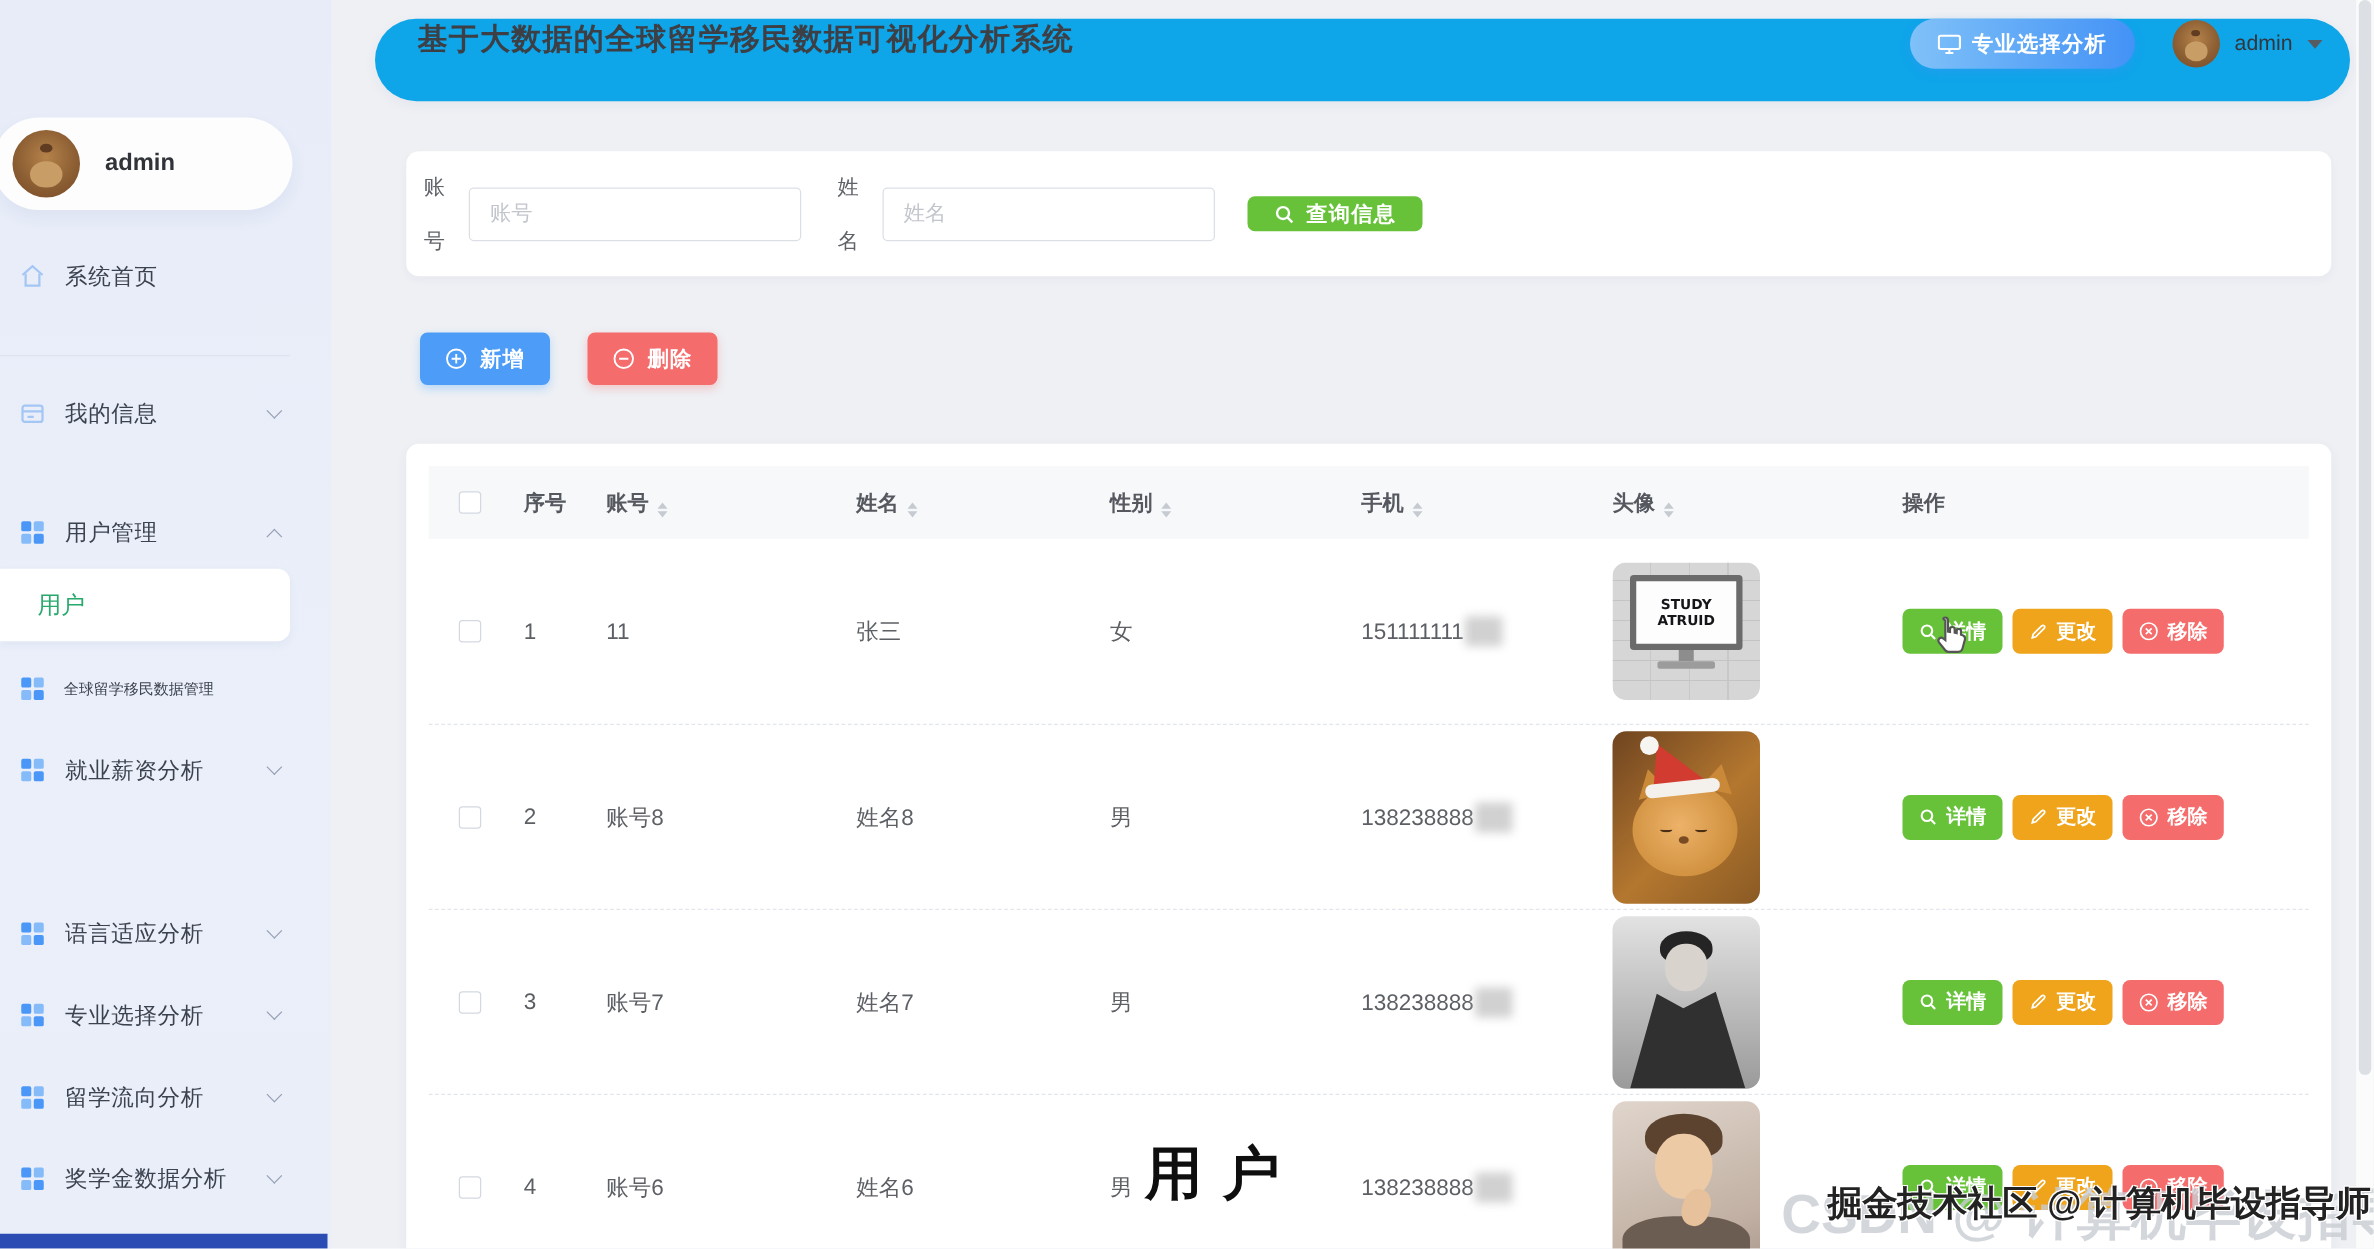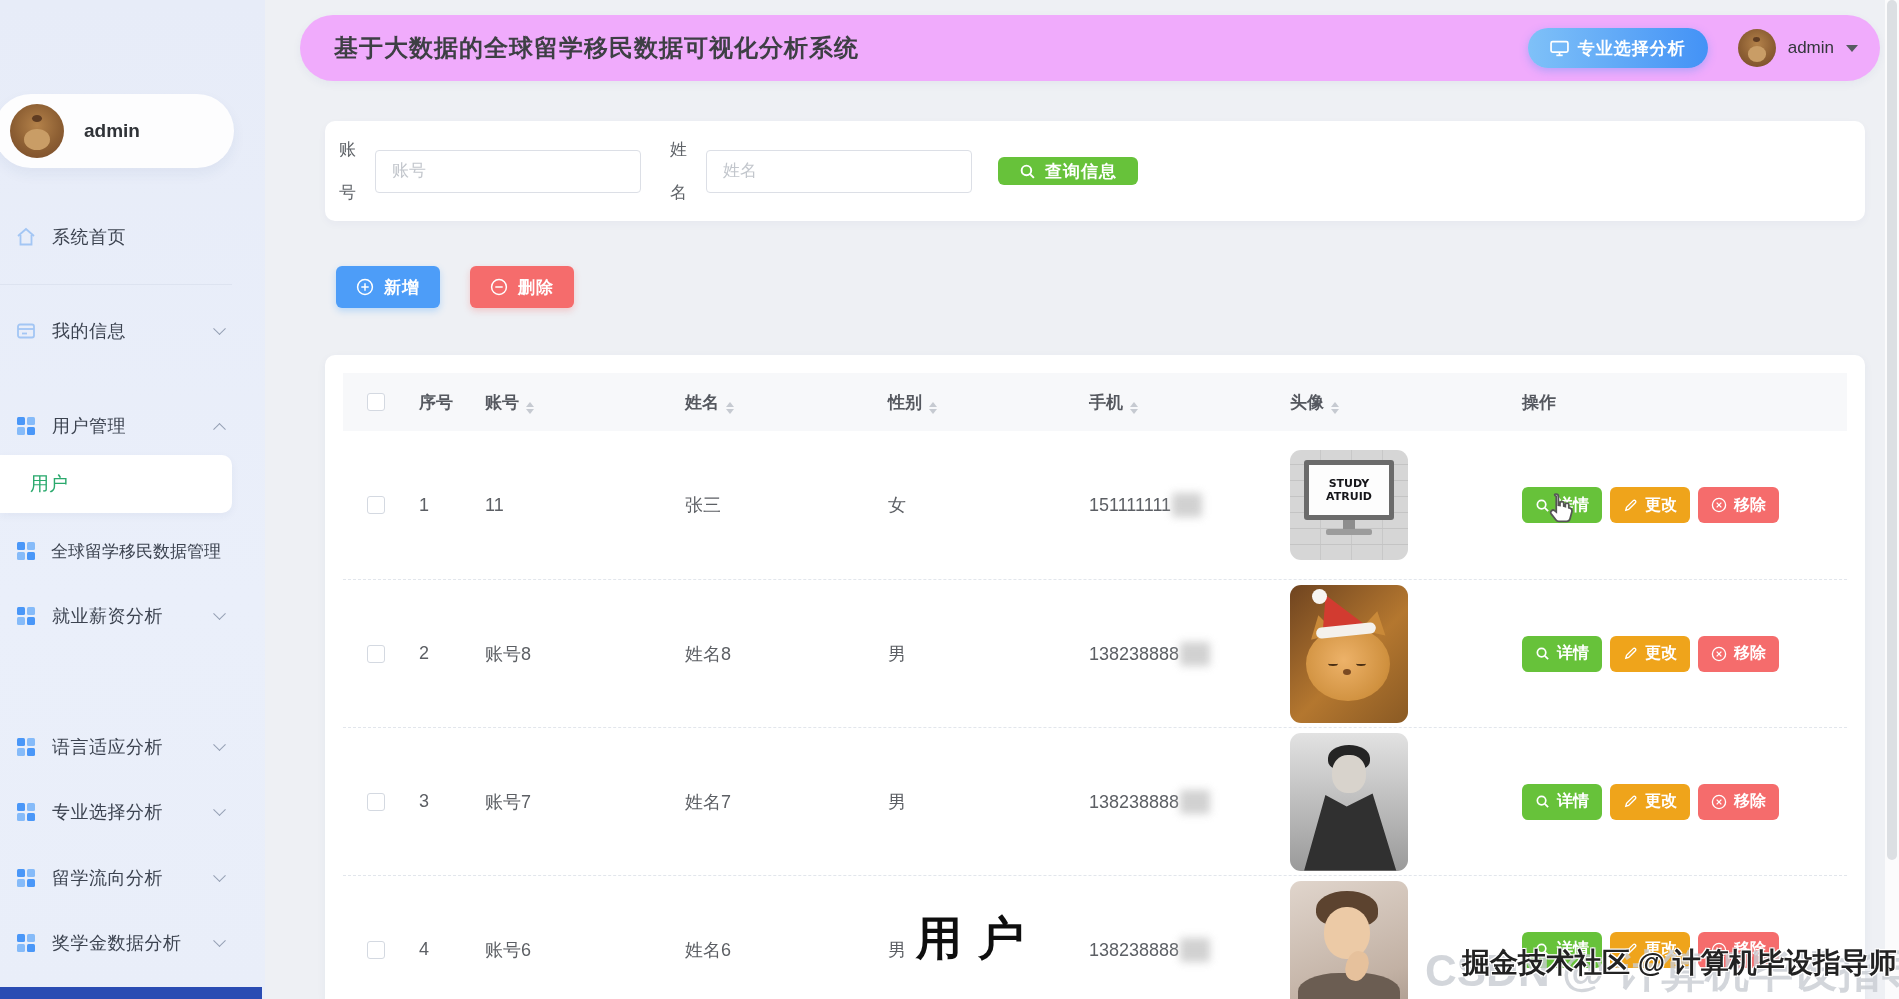--- a/index.html
+++ b/index.html
@@ -15,34 +15,34 @@
   .profile .bear { width:54px; height:54px; margin-left:16px; }
   .bear { position:relative; border-radius:50%; overflow:hidden;
           background:radial-gradient(circle at 50% 40%, #b4824a 0%, #8d5f33 55%, #76492a 100%); }
   .bear i { position:absolute; left:26%; top:46%; width:48%; height:40%; background:#c99d66; border-radius:50%; }
   .bear u { position:absolute; left:40%; top:20%; width:20%; height:14%; background:#5f3c22; border-radius:50%; }
   .profile-name { margin-left:20px; font-size:19px; font-weight:700; color:#303338; }
 
   .menu-item { position:absolute; left:0; width:250px; height:48px; display:flex; align-items:center;
                padding:0 26px 0 14px; cursor:pointer; }
   .menu-item .label { margin-left:14px; font-size:18px; color:#3c4350; letter-spacing:.5px; }
-  .menu-item.long .label { font-size:17px; margin-left:13px; letter-spacing:0; }
+  .menu-item.long .label { font-size:12px; margin-left:13px; letter-spacing:0; }
   .chev { width:9px; height:9px; border-right:1.7px solid #96a0b4; border-bottom:1.7px solid #96a0b4;
           display:inline-block; margin-left:auto; }
   .chev.down { transform:rotate(45deg) translate(-2px,-2px); }
   .chev.up   { transform:rotate(-135deg) translate(-2px,-2px); }
   .side-divider { position:absolute; left:0; top:284px; width:232px; height:0; border-top:1px solid #dde3f0; }
   .submenu { position:absolute; left:0; top:455px; width:232px; height:58px; background:#ffffff;
              border-radius:0 10px 10px 0; display:flex; align-items:center; box-shadow:0 3px 8px rgba(40,60,120,.05); cursor:pointer; }
   .submenu .label { margin-left:30px; font-size:19px; color:#2aa96d; font-weight:500; }
   .sidebar-bottom { position:absolute; left:0; bottom:0; width:262px; height:12px; background:#2a4cb3; }
 
   
-  .topbar { position:absolute; left:300px; top:15px; width:1580px; height:66px; background:#f0abfc;
-            border-radius:33px; box-shadow:0 3px 10px rgba(40,60,120,.05); display:flex; align-items:center; }
+  .topbar { position:absolute; left:300px; top:15px; width:1580px; height:66px; background:#0ea5e9;
+            border-radius:33px; box-shadow:0 3px 10px rgba(40,60,120,.05); display:flex; align-items:flex-start; }
   .topbar h1 { margin-left:34px; font-size:24px; font-weight:700; color:#3d3f44; letter-spacing:1px; }
   .top-right { margin-left:auto; display:flex; align-items:center; margin-right:22px; }
   .bigscreen-btn { height:40px; padding:0 22px; border:none; border-radius:20px; cursor:pointer;
                    background:linear-gradient(90deg,#7fc1f8,#4392f6); color:#fff; font-size:17px; font-weight:700;
                    display:flex; align-items:center; gap:9px; box-shadow:0 3px 8px rgba(67,146,246,.35);
                    font-family:inherit; letter-spacing:1px; }
   .userbox { display:flex; align-items:center; margin-left:30px; cursor:pointer; }
   .userbox .bear { width:38px; height:38px; }
   .userbox .uname { margin-left:12px; font-size:17px; color:#33363b; font-weight:500; }
   .caret-down { width:0; height:0; border-left:6px solid transparent; border-right:6px solid transparent;
@@ -153,21 +153,21 @@
 
   <aside class="sidebar">
     <div class="profile">
       <span class="bear">
           <i></i>
           <u></u>
         </span>
       <span class="profile-name">admin</span>
     </div>
 
-    <div class="menu-item" style="top:213px">
+    <div class="menu-item" style="top:197px">
       <svg width="24" height="24" viewBox="0 0 24 24" fill="none" stroke="#a3c6f4" stroke-width="1.8">
           <path d="M4 11 L12 4 L20 11"></path>
           <path d="M6.5 10 V19.5 H17.5 V10"></path>
         </svg>
       <span class="label">系统首页</span>
     </div>
 
     <div class="side-divider"></div>
 
     <div class="menu-item" style="top:307px">

